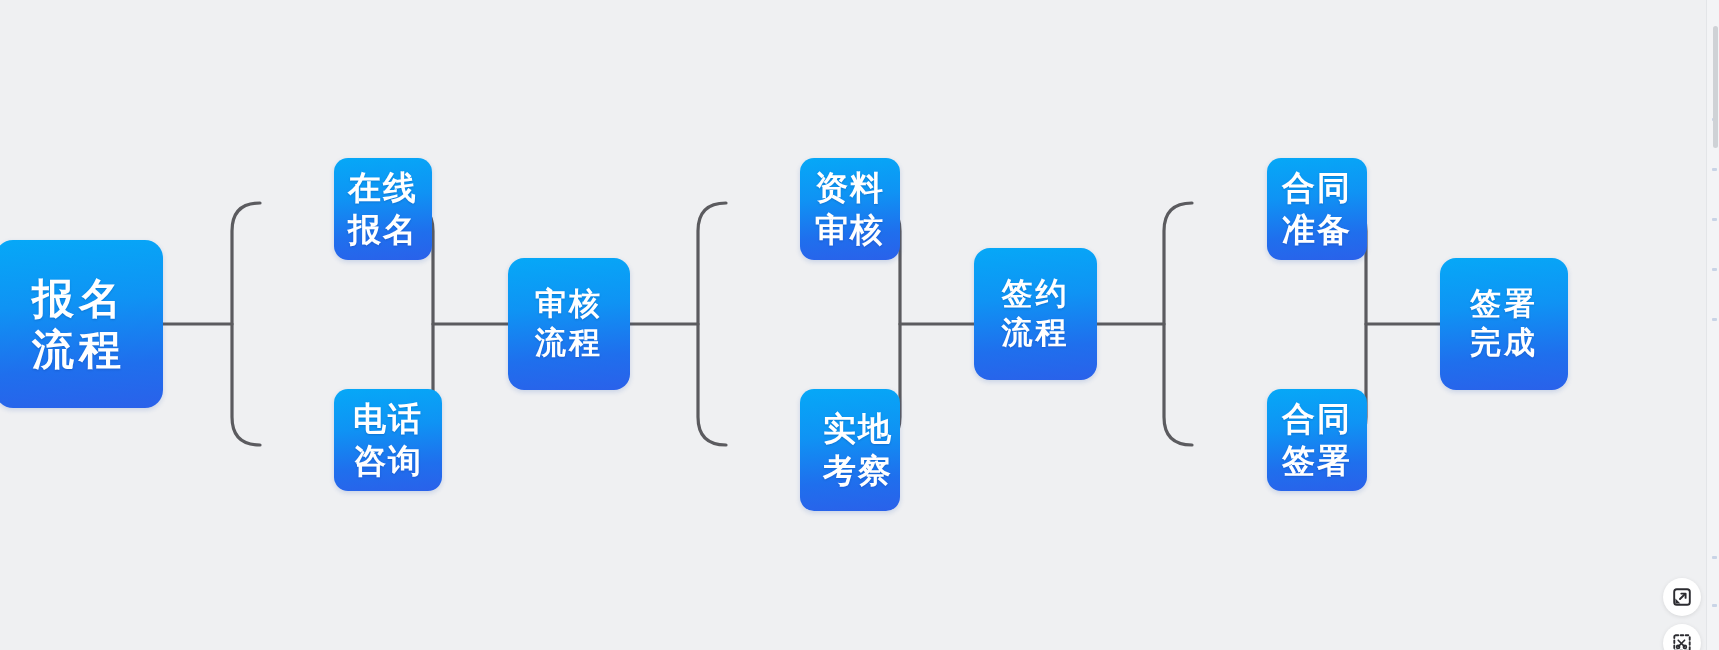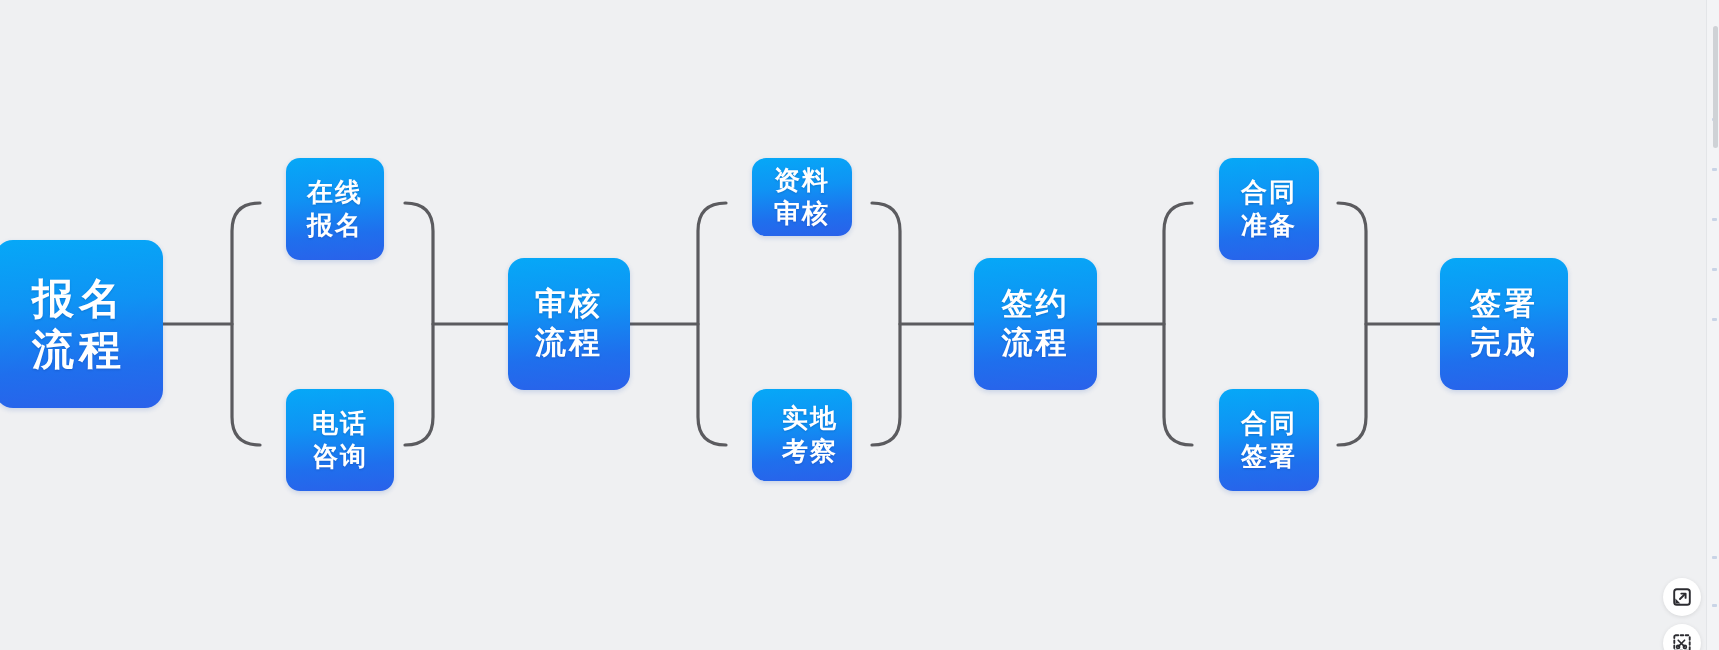--- a/index.html
+++ b/index.html
@@ -48,24 +48,25 @@
     font-size: 42px;
     letter-spacing: 5px;
     line-height: 1.22;
   }
   .node.stage {
     font-size: 31px;
     letter-spacing: 3px;
     line-height: 1.25;
   }
   .node.leaf {
-    font-size: 26px;
+    font-size: 33px;
     letter-spacing: 2px;
     line-height: 1.28;
     border-radius: 14px;
+    margin-left: 48px;
   }
   .node.final {
     font-size: 31px;
     letter-spacing: 3px;
     line-height: 1.25;
   }
 
   
   #edge-panel {
     position: absolute;
@@ -148,32 +149,32 @@
   <div class="node leaf" style="left:286px; top:389px; width:108px; height:102px;">
     <span class="ln">电话</span>
     <span class="ln">咨询</span>
   </div>
 
   <div class="node stage" style="left:508px; top:258px; width:122px; height:132px;">
     <span class="ln">审核</span>
     <span class="ln">流程</span>
   </div>
 
-  <div class="node leaf" style="left:752px; top:158px; width:100px; height:78px;">
+  <div class="node leaf" style="left:752px; top:158px; width:100px; height:102px;">
     <span class="ln">资料</span>
     <span class="ln">审核</span>
   </div>
 
 
-  <div class="node leaf" style="left:752px; top:389px; width:100px; height:92px;padding-left:16px;">
+  <div class="node leaf" style="left:752px; top:389px; width:100px; height:122px;padding-left:16px;">
     <span class="ln">实地</span>
     <span class="ln">考察</span>
   </div>
 
-  <div class="node stage" style="left:974px; top:258px; width:123px; height:132px;">
+  <div class="node stage" style="left:974px; top:248px; width:123px; height:132px;">
     <span class="ln">签约</span>
     <span class="ln">流程</span>
   </div>
 
   <div class="node leaf" style="left:1219px; top:158px; width:100px; height:102px;">
     <span class="ln">合同</span>
     <span class="ln">准备</span>
   </div>
 
   <div class="node leaf" style="left:1219px; top:389px; width:100px; height:102px;">

